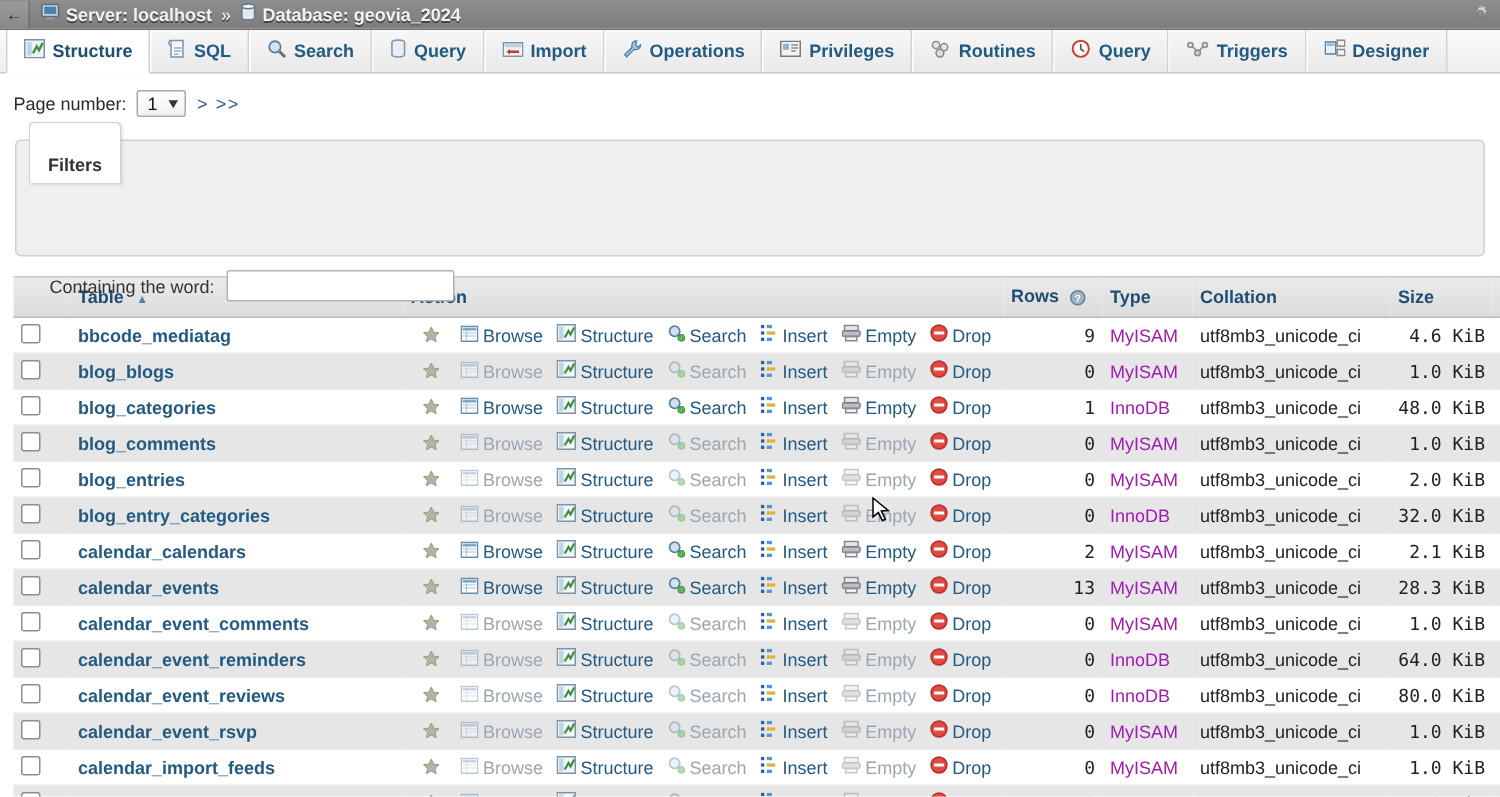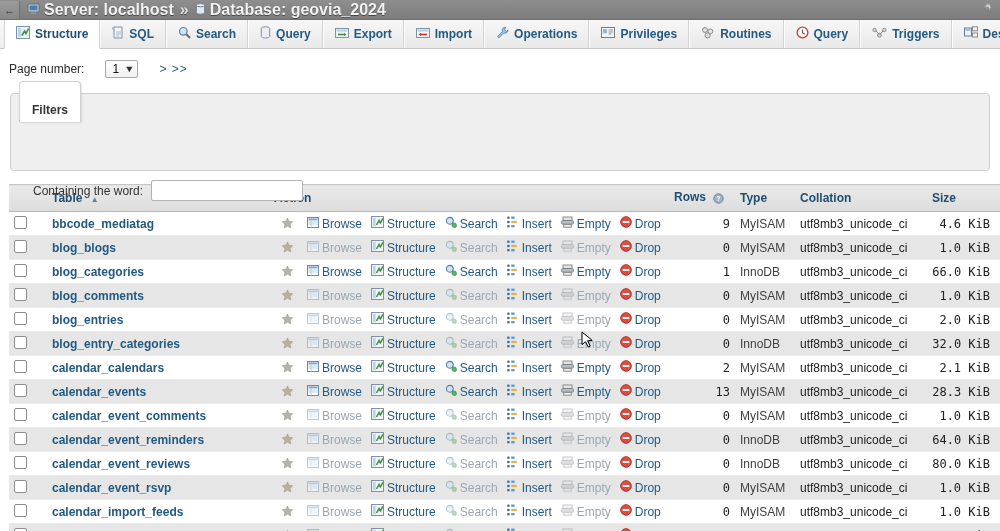--- a/index.html
+++ b/index.html
@@ -26,21 +26,21 @@
     width: 19px; height: 18px;
     display: flex; align-items: center; justify-content: center;
     color: #2b2b2b; font-size: 11px;
     background: linear-gradient(to bottom,#9a9a9a,#888);
     border-right: 1px solid #6f6f6f;
   }
   .crumbs {
     display: flex; align-items: center; gap: 4px;
     padding-left: 7px;
     color: #f2f2f2;
-    font-size: 16px;
+    font-size: 12px;
     font-weight: bold;
     text-shadow: 0 1px 0 rgba(0,0,0,.45);
     text-align: right;
   }
   .crumbs .sep { color: #e0e0e0; font-weight: bold; padding: 0 2px; }
   .crumb { display: inline-flex; align-items: center; gap: 4px; }
   .gear-top {
     position: absolute; right: 6px; top: 2px;
     width: 14px; height: 14px;
   }
@@ -73,21 +73,21 @@
     background: #ffffff;
     color: #1f4e72;
     border-bottom: 1px solid #ffffff;
     margin-bottom: -1px;
   }
 
   
   .content { padding: 0 9px; }
 
   .pagerow {
-    display: flex; align-items: center; gap: 21px;
+    display: flex; align-items: center; gap: 7px;
     padding: 11px 0 9px 0;
     font-size: 12px; color: #333;
   }
   .pagerow .lbl { color: #2b2b2b; }
   .pagesel {
     border: 1px solid #a8a8a8;
     background: linear-gradient(to bottom,#ffffff,#f1f1f1);
     border-radius: 2px;
     height: 18px; min-width: 33px;
     display: flex; align-items: center; justify-content: space-between;
@@ -166,21 +166,21 @@
     height: 17px;
     white-space: nowrap;
     vertical-align: middle;
   }
   tr.r-odd  td { background: #ffffff; }
   tr.r-even td { background: #e6e6e6; }
 
   td.c-check { text-align: left; padding-left: 9px; }
   td.c-table a { color: #235a81; font-weight: bold; text-decoration: none; cursor: pointer;}
   td.c-rows { text-align: right; font-family: "DejaVu Sans Mono", monospace; font-size: 11px; color: #222; padding-right: 7px;}
-  td.c-type { color: #404040; font-size: 12px; }
+  td.c-type { color: #a21caf; font-size: 12px; }
   td.c-coll { color: #222; font-size: 12px; }
   td.c-size { text-align: right; font-family: "DejaVu Sans Mono", monospace; font-size: 11px; color: #222; padding-right: 9px;}
   td.c-over { text-align: right; color: #333; padding-right: 12px; font-family: "DejaVu Sans Mono", monospace; font-size: 11px;}
 
   .chk {
     width: 11px; height: 11px;
     border: 1px solid #8d8d8d;
     background: #fff;
     border-radius: 2px;
     display: inline-block;
@@ -279,31 +279,20 @@
     <div class="tab">
       <span class="ico">
         <svg width="11" height="13" viewBox="0 0 11 13">
           <ellipse cx="5.5" cy="2.4" rx="4.2" ry="1.7" fill="#e8eef4" stroke="#7f93a5"></ellipse>
           <path d="M1.3 2.4v8c0 .9 1.9 1.6 4.2 1.6s4.2-.7 4.2-1.6v-8" fill="#e8eef4" stroke="#7f93a5"></path>
         </svg>
       </span>
       <span>Query</span>
     </div>
 
-    <div class="tab">
-      <span class="ico">
-        <svg width="14" height="12" viewBox="0 0 14 12">
-          <rect x="0.5" y="1.5" width="13" height="9" fill="#f0f4f8" stroke="#7f93a5"></rect>
-          <rect x="1.5" y="2.5" width="11" height="2" fill="#b9cfe0"></rect>
-          <path d="M3 7.5h7" stroke="#3f8f3f" stroke-width="1.6"></path>
-          <path d="M9 5.7l2.4 1.8L9 9.3z" fill="#3f8f3f"></path>
-        </svg>
-      </span>
-      <span>Export</span>
-    </div>
 
     <div class="tab">
       <span class="ico">
         <svg width="14" height="12" viewBox="0 0 14 12">
           <rect x="0.5" y="1.5" width="13" height="9" fill="#f0f4f8" stroke="#7f93a5"></rect>
           <rect x="1.5" y="2.5" width="11" height="2" fill="#b9cfe0"></rect>
           <path d="M11 7.5H4" stroke="#c0392b" stroke-width="1.6"></path>
           <path d="M5 5.7L2.6 7.5 5 9.3z" fill="#c0392b"></path>
         </svg>
       </span>
@@ -565,21 +554,21 @@
                       </svg></span>Empty</a>
                   <a class="act"><span class="ico"><svg width="12" height="12" viewBox="0 0 12 12">
                         <circle cx="6" cy="6" r="5.3" fill="#e24a43" stroke="#b02f29"></circle>
                         <rect x="2.6" y="5" width="6.8" height="2" rx=".6" fill="#fff"></rect>
                       </svg></span>Drop</a>
                 </div>
               </td>
               <td class="c-rows">1</td>
               <td class="c-type">InnoDB</td>
               <td class="c-coll">utf8mb3_unicode_ci</td>
-              <td class="c-size">66.0 KiB</td>
+              <td class="c-size">48.0 KiB</td>
               <td class="c-over">-</td>
             </tr>
             <tr class="r-even">
               <td class="c-check"><span class="chk"></span></td>
               <td class="c-table"><a>blog_comments</a></td>
               <td class="c-action">
                 <div class="actions">
                   <span class="act star">
                     <svg width="13" height="13" viewBox="0 0 13 13">
                       <path d="M6.5 1l1.6 3.4 3.6.4-2.7 2.5.8 3.6-3.3-1.9-3.3 1.9.8-3.6L1.3 4.8l3.6-.4z" fill="#b9b2a4" stroke="#9a927f" stroke-width=".6"></path>

